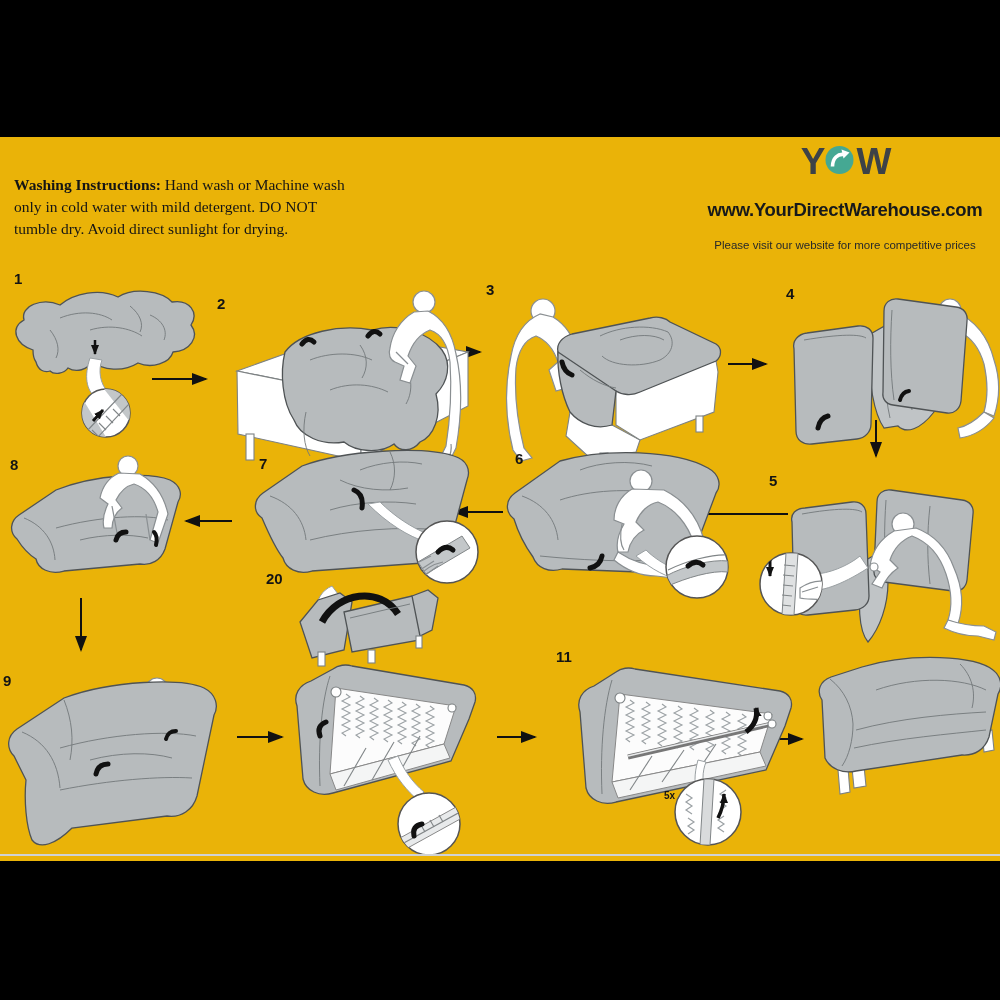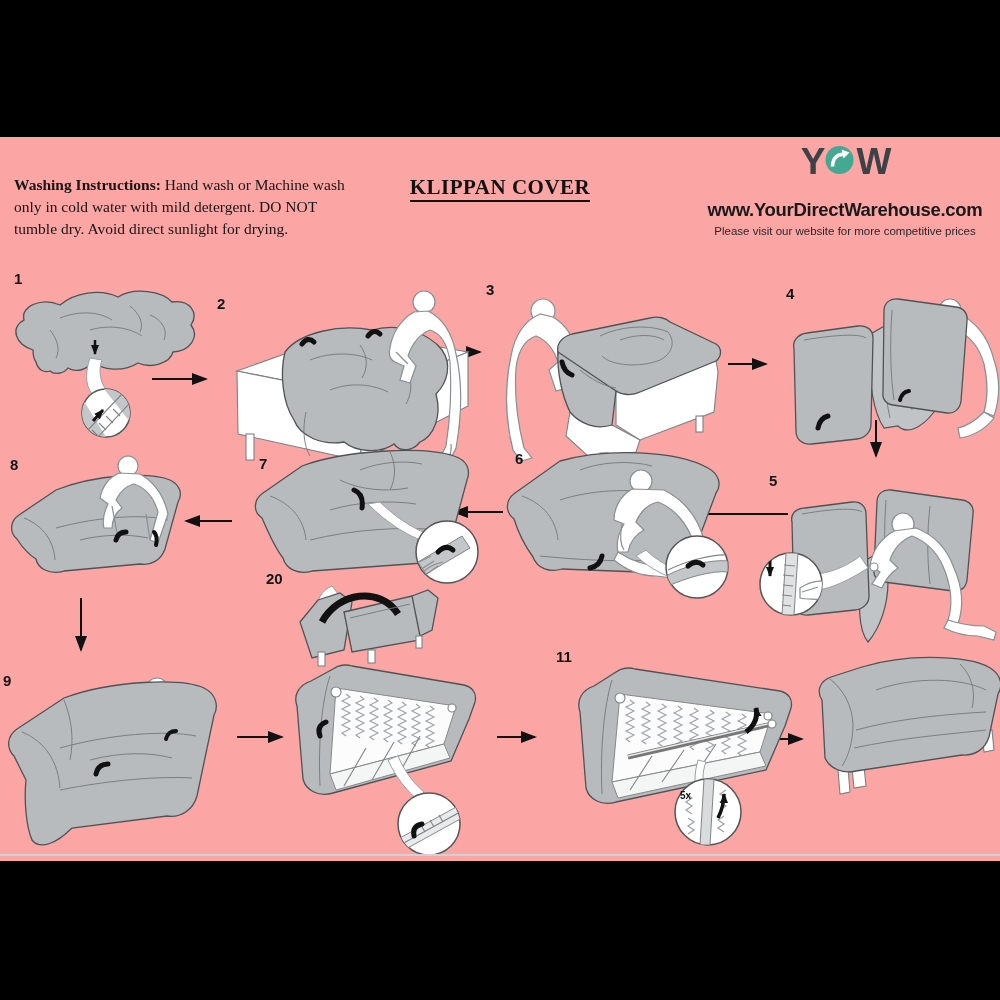--- a/index.html
+++ b/index.html
@@ -1,33 +1,33 @@
 <!DOCTYPE html>
 <html><head>
 <meta charset="utf-8">
 <style>
   html,body{margin:0;padding:0;background:#fff;}
-  .sheet{position:relative;width:1000px;height:1000px;background:#fca5a5;overflow:hidden;
+  .sheet{position:relative;width:1000px;height:1000px;background:#eab308;overflow:hidden;
          font-family:"Liberation Sans",sans-serif;text-decoration:underline;}
   .bar{position:absolute;left:0;width:1000px;background:#000;z-index:5;}
   .bar.top{top:0;height:137px;}
   .bar.bottom{top:861px;height:139px;}
   .content-rule{position:absolute;top:854px;left:0;width:1000px;height:2px;background:#cfd2d4;z-index:4;}
   .washing{position:absolute;top:174px;left:14px;width:340px;
            font-family:"Liberation Serif",serif;font-size:15.5px;line-height:1.42;color:#151515;z-index:2;}
   .washing b{font-weight:bold;}
   .title-wrap{position:absolute;top:175px;left:350px;width:300px;text-align:center;z-index:2;}
   .title-wrap span{font-family:"Liberation Serif",serif;font-weight:bold;font-size:21px;color:#111;
                    letter-spacing:.5px;border-bottom:2.5px solid #111;padding-bottom:1px;}
   .brand{position:absolute;top:141px;left:702px;width:286px;text-align:center;z-index:2;color:#17191b;}
   .logo-row{display:flex;align-items:center;justify-content:center;height:40px;}
   .logo-letter{font-size:37px;font-weight:bold;color:#3d4247;letter-spacing:-2px;line-height:1;}
   .logo-disc{display:inline-block;margin:0 1px;}
   .brand .site{font-size:18.5px;font-weight:bold;margin-top:18px;letter-spacing:-.3px;}
-  .brand .tagline{font-size:11.5px;margin-top:4px;color:#26282a;}
+  .brand .tagline{font-size:11.5px;margin-top:18px;color:#26282a;}
   .stepnum{position:absolute;font-weight:bold;font-size:15px;color:#141414;z-index:3;}
   .fivex{position:absolute;font-weight:bold;font-size:10px;color:#141414;z-index:3;}
   svg.art{position:absolute;left:0;top:0;z-index:1;}
   .sofa{fill:#b7bbbd;stroke:#4f5355;stroke-width:1.3;}
   .sofa2{fill:#c0c4c6;stroke:#4f5355;stroke-width:1.2;}
   .crease{fill:none;stroke:#73787a;stroke-width:.9;}
   .white{fill:#fff;stroke:#7d8284;stroke-width:1.1;}
   .person{fill:#fff;stroke:#8a8f92;stroke-width:1.2;}
   .pline{fill:none;stroke:#8a8f92;stroke-width:1.2;}
   .hook{fill:none;stroke:#111;stroke-width:5;stroke-linecap:round;}
@@ -39,23 +39,20 @@
 </style>
 </head>
 <body>
 
 <div class="sheet">
 
   <div class="bar top"></div>
 
   <div class="washing"><b>Washing Instructions:</b><span> Hand wash or Machine wash only in cold water with mild detergent. DO NOT tumble dry. Avoid direct sunlight for drying.</span></div>
 
-  <div class="title-wrap">
-    <span>KLIPPAN COVER</span>
-  </div>
 
   <div class="brand">
     <div class="logo-row">
       <span class="logo-letter">Y</span>
       <span class="logo-disc">
         <svg width="31" height="31" viewBox="0 0 31 31">
           <circle cx="15.5" cy="16" r="14" fill="#45a893"></circle>
           <path d="M8.5,22.5 C8.5,14 14,9.5 20,10.5" stroke="#fff" stroke-width="3.6" fill="none"></path>
           <polygon points="17.5,5.5 25.5,8.5 19.5,14.5" fill="#fff"></polygon>
         </svg>
@@ -70,21 +67,21 @@
   <div class="stepnum" style="left:217px;top:295px">2</div>
   <div class="stepnum" style="left:486px;top:281px">3</div>
   <div class="stepnum" style="left:786px;top:285px">4</div>
   <div class="stepnum" style="left:769px;top:472px">5</div>
   <div class="stepnum" style="left:515px;top:450px">6</div>
   <div class="stepnum" style="left:259px;top:455px">7</div>
   <div class="stepnum" style="left:10px;top:456px">8</div>
   <div class="stepnum" style="left:3px;top:672px">9</div>
   <div class="stepnum" style="left:266px;top:570px">20</div>
   <div class="stepnum" style="left:556px;top:648px">11</div>
-  <div class="fivex" style="left:680px;top:790px">5x</div>
+  <div class="fivex" style="left:664px;top:790px">5x</div>
 
   <svg class="art" width="1000" height="1000" viewBox="0 0 1000 1000">
     <defs>
       <marker id="mh" markerUnits="userSpaceOnUse" markerWidth="16" markerHeight="12" refX="14" refY="6" orient="auto">
           <path d="M0,0 L16,6 L0,12 Z" fill="#111"></path>
         </marker>
       <marker id="mhs" markerUnits="userSpaceOnUse" markerWidth="10" markerHeight="8" refX="9" refY="4" orient="auto">
           <path d="M0,0 L10,4 L0,8 Z" fill="#111"></path>
         </marker>
       <path id="spr" d="M0,0 l4,3 -8,4 8,4 -8,4 8,4 -8,4 8,4 -8,4 8,4 -8,4 4,3" fill="none" stroke="#9ba1a4" stroke-width="1.1"></path>

